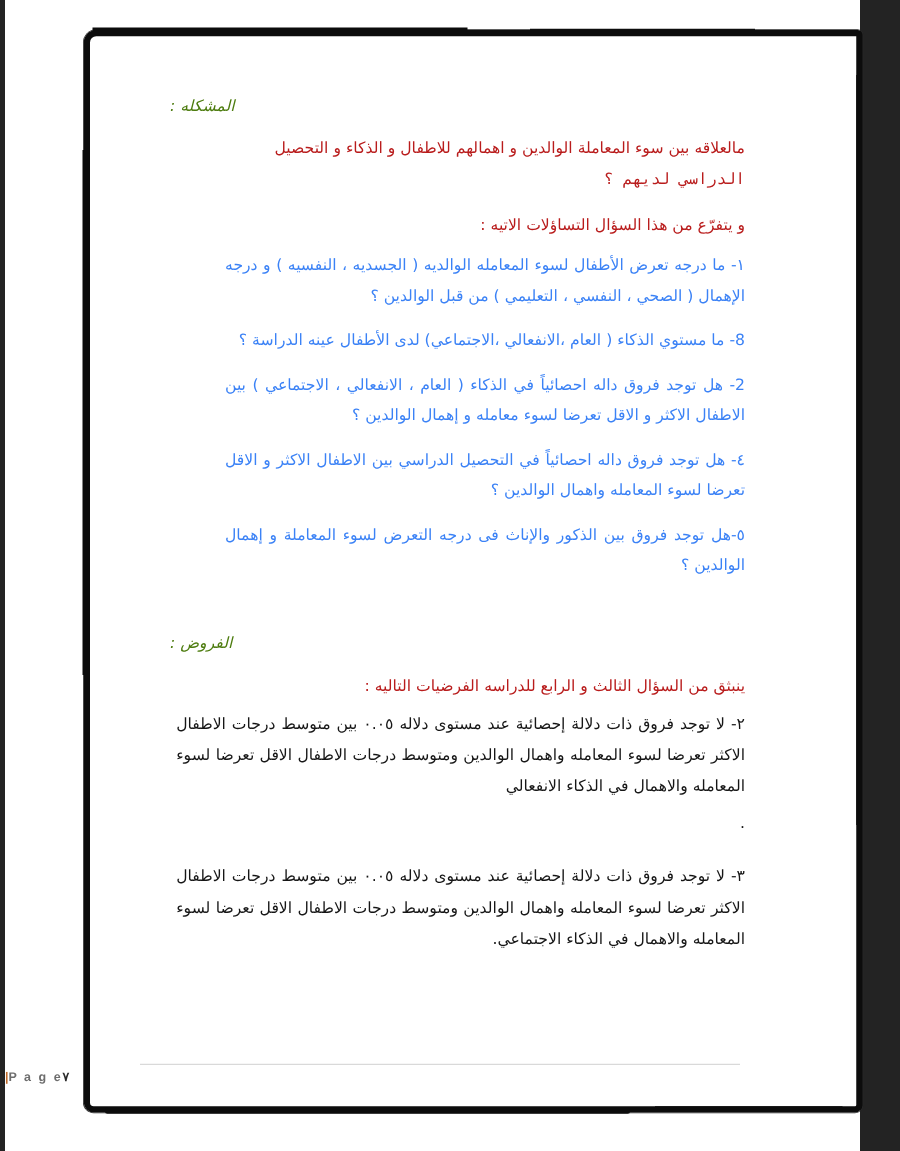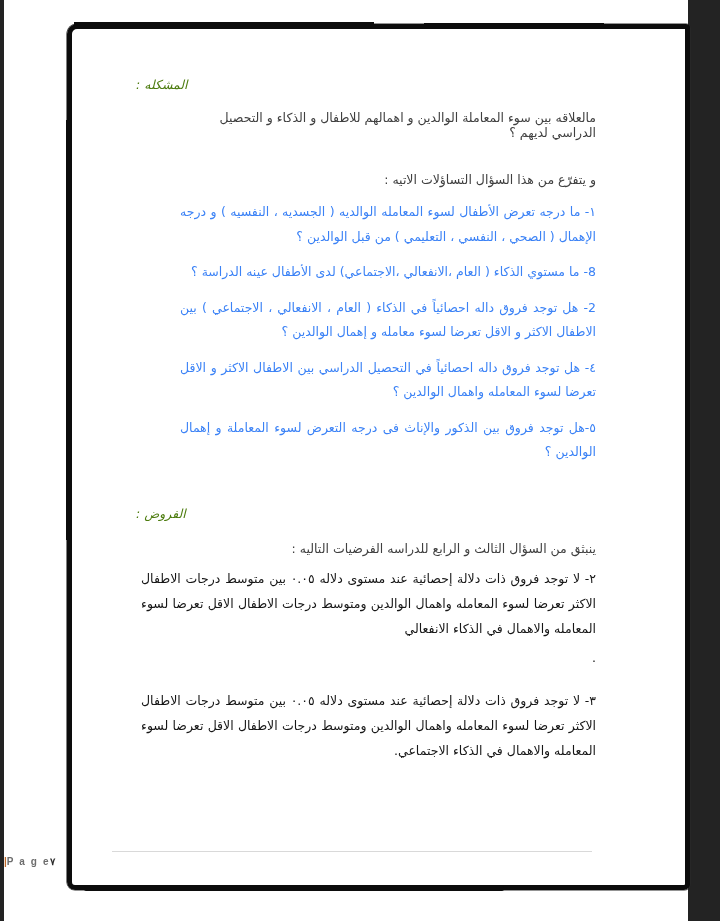--- a/index.html
+++ b/index.html
@@ -71,21 +71,21 @@
 
   .doc-block {
     position: absolute;
     right: 92px;          
     width: 460px;
     text-align: justify;
     text-justify: inter-word;
   }
 
   .line-red {
-    color: #404040;
+    color: #b91c1c;
     font-size: 12.5px;
     line-height: 27px;
     letter-spacing: 0;
   }
 
   .heading {
     color: #4d7c0f;
     font-size: 12.5px;
     line-height: 24px;
     text-align: left;
@@ -161,21 +161,21 @@
   <div class="frame-blob b2"></div>
   <div class="frame-blob l1"></div>
   <div class="frame-blob r1"></div>
 
   <div class="content">
 
     <div class="doc-block heading" style="top:73px;">المشكله :</div>
 
     <div class="doc-block line-red" style="top:104px;">مالعلاقه بين سوء المعاملة الوالدين و اهمالهم للاطفال و الذكاء و التحصيل</div>
 
-    <div class="doc-block line-red right-align" style="top:119px;">الدراسي لديهم ؟</div>
+    <div class="doc-block line-red right-align" style="top:131px;font-family:Liberation Mono, monospace;">الدراسي لديهم ؟</div>
 
     <div class="doc-block line-red right-align" style="top:166px;">و يتفرّع من هذا السؤال التساؤلات الاتيه :</div>
 
     <div class="doc-block" style="top:200px;">
 
       <div class="q-item">١- ما درجه تعرض الأطفال لسوء المعامله الوالديه ( الجسديه ، النفسيه ) و درجه الإهمال ( الصحي ، النفسي ، التعليمي ) من قبل الوالدين ؟</div>
 
       <div class="q-item">8- ما مستوي الذكاء ( العام ،الانفعالي ،الاجتماعي) لدى الأطفال عينه الدراسة ؟</div>
 
       <div class="q-item">2- هل توجد فروق داله احصائياً في الذكاء ( العام ، الانفعالي ، الاجتماعي ) بين الاطفال الاكثر و الاقل تعرضا لسوء معامله و إهمال الوالدين ؟</div>

